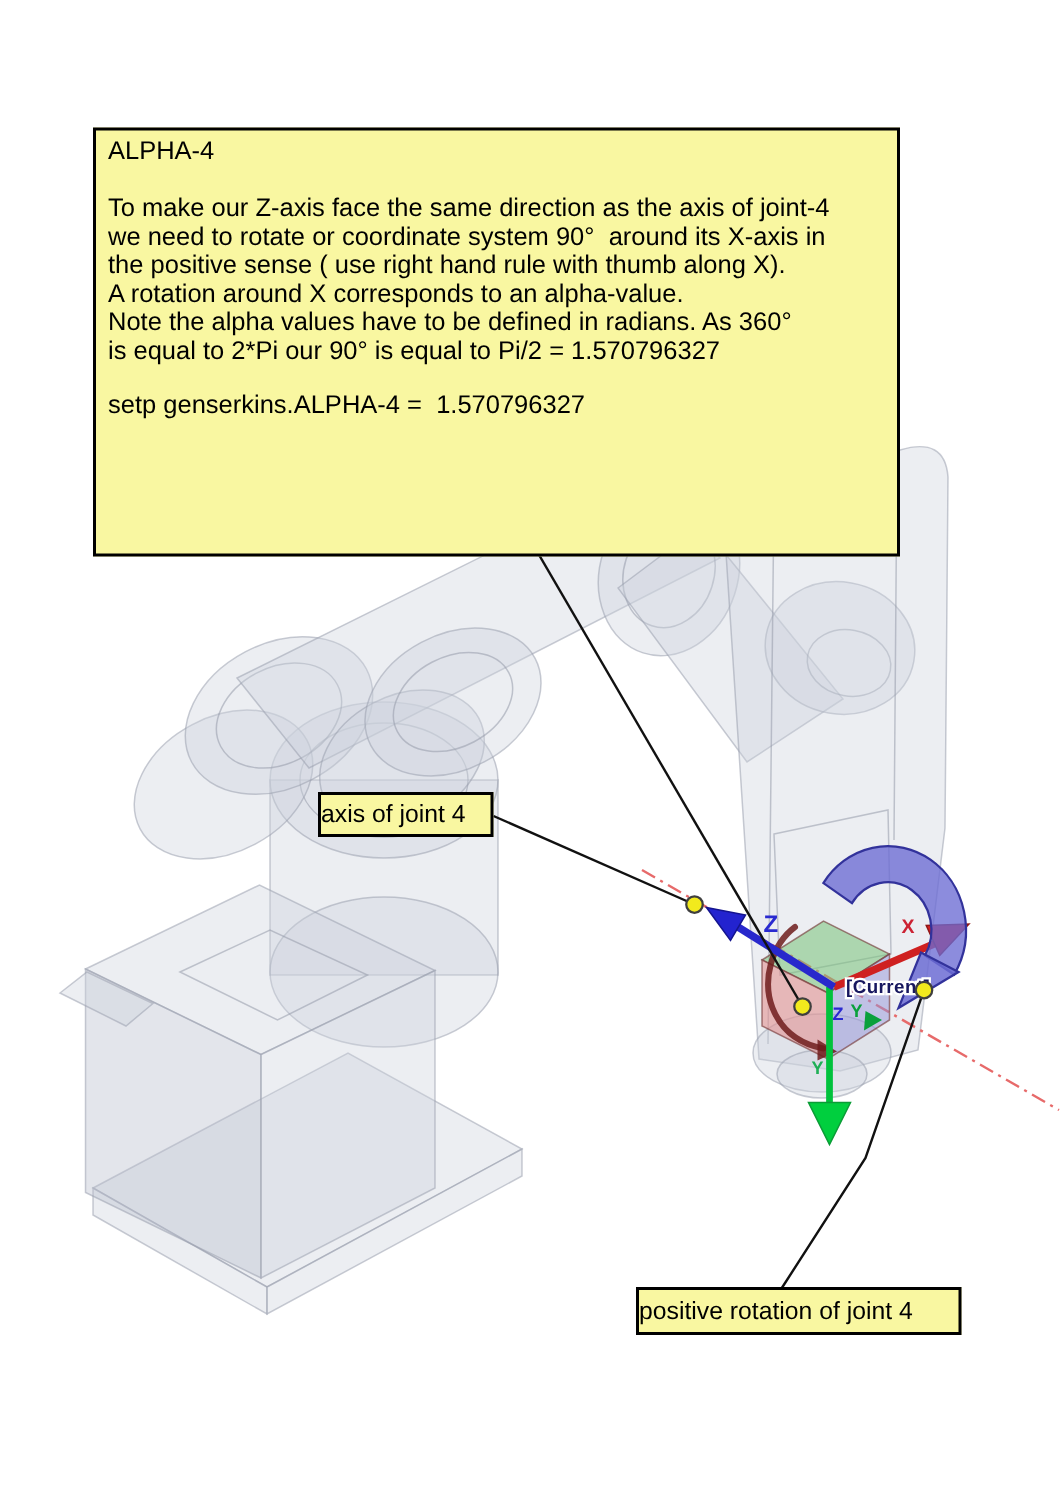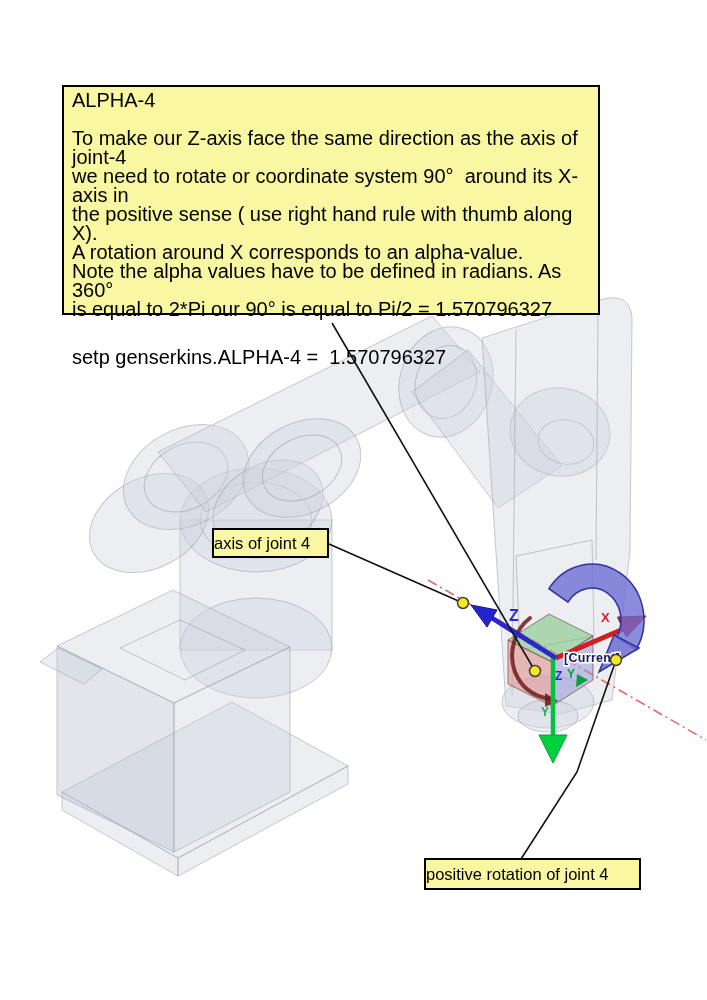--- a/index.html
+++ b/index.html
@@ -2,27 +2,27 @@
 <html><head>
 <meta charset="utf-8">
 <style>
   html,body{margin:0;padding:0;background:#ffffff;}
   .stage{
     position:relative;width:707px;height:1000px;background:#ffffff;overflow:hidden;
     font-family:"Liberation Sans", sans-serif;
   }
   .stage svg{position:absolute;left:0;top:0;}
   .note-box{
-    position:absolute;left:62px;top:85px;width:538px;height:230px;
+    position:absolute;left:62px;top:85px;width:538px;height:286px;
     box-sizing:border-box;border:2px solid #000;background:#f9f7a1;
-    padding:4px 8px;color:#000;font-size:20px;line-height:19px;
+    padding:4px 8px;color:#000;font-size:17px;line-height:19px;
   }
   .note-title{white-space:pre-wrap;}
   .note-body{white-space:pre-wrap;margin-top:19px;}
-  .note-command{white-space:pre-wrap;margin-top:29px;}
+  .note-command{white-space:pre-wrap;margin-top:17px;}
   .callout{
     position:absolute;box-sizing:border-box;border:2px solid #000;background:#f9f7a1;
     color:#000;font-size:16.5px;text-align:left;overflow:hidden;
   }
   .callout.axis{left:212px;top:528px;width:117px;height:30px;line-height:26px;}
   .callout.rot{left:424px;top:858px;width:217px;height:32px;line-height:28px;}
   .robot{fill:rgba(205,209,220,0.38);stroke:rgba(155,160,175,0.55);stroke-width:1;}
   .robot .dk{fill:rgba(186,191,206,0.40);}
   .robot .rim{fill:none;stroke:rgba(150,155,170,0.55);}
   text{user-select:none;}

